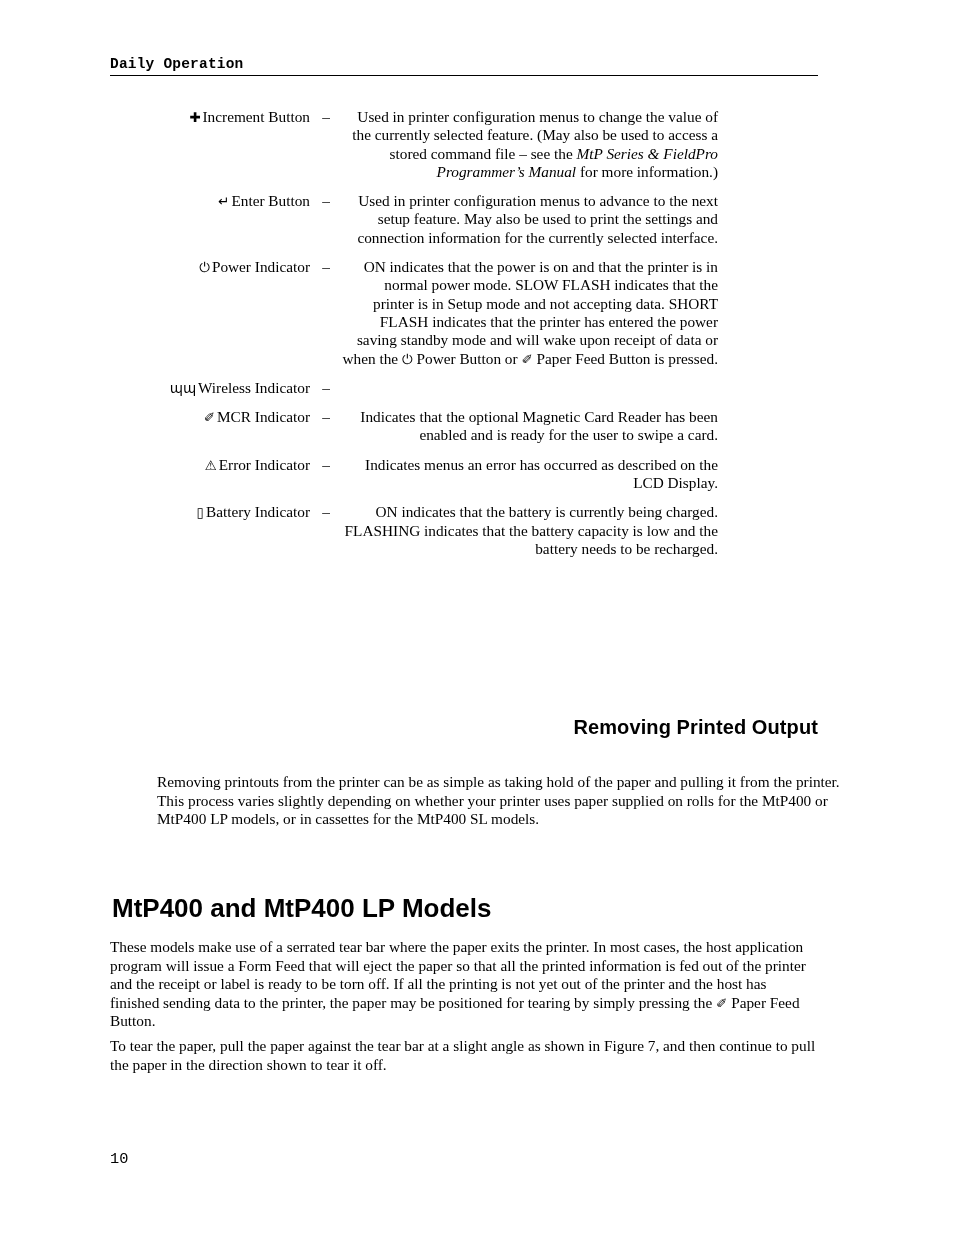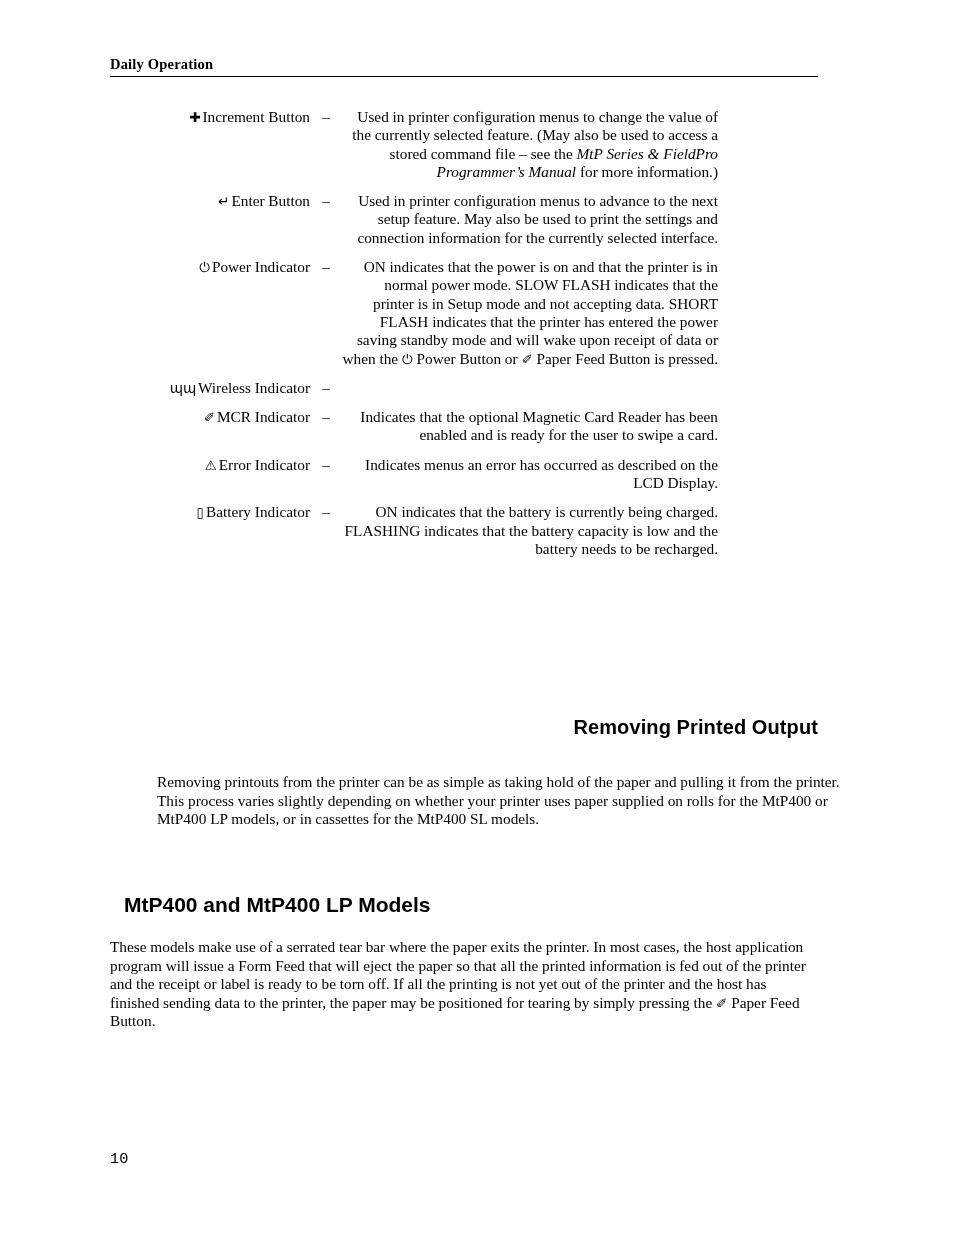--- a/index.html
+++ b/index.html
@@ -18,21 +18,21 @@
   }
 
   
   .header {
     position: absolute;
     left: 110px;
     top: 56px;
     width: 708px;
   }
   .header-title {
-    font-family: Liberation Serif, serif;
+    font-family: Liberation Mono, monospace;
     font-weight: bold;
     font-size: 14.5px;
     letter-spacing: 0.2px;
     padding-bottom: 3px;
   }
   .header-rule {
     border-bottom: 1.6px solid #000;
     width: 708px;
   }
 
@@ -97,26 +97,26 @@
     left: 110px;
     width: 708px;
     font-size: 15.3px;
     line-height: 18.5px;
     text-align: left;
   }
   #p-intro { top: 773px; margin-left: 47px; }
 
   .h2 {
     position: absolute;
-    left: 124px;
+    left: 112px;
     top: 893px;
     width: 708px;
     font-family: "Liberation Sans", sans-serif;
     font-weight: bold;
-    font-size: 21px;
+    font-size: 26px;
   }
 
   #p-models { top: 938px; }
   #p-tear   { top: 1037px; }
 
   .pagenum {
     position: absolute;
     left: 110px;
     top: 1150px;
     font-size: 15.3px;
@@ -171,16 +171,17 @@
     </div>
 
   <div class="h1">Removing Printed Output</div>
 
   <div class="body-p" id="p-intro">Removing printouts from the printer can be as simple as taking hold of the paper and pulling it from the printer.  This process varies slightly depending on whether your printer uses paper supplied on rolls for the MtP400 or MtP400 LP models, or in cassettes for the MtP400 SL models.</div>
 
   <div class="h2">MtP400 and MtP400 LP Models</div>
 
   <div class="body-p" id="p-models">These models make use of a serrated tear bar where the paper exits the printer.  In most cases, the host application program will issue a Form Feed that will eject the paper so that all the printed information is fed out of the printer and the receipt or label is ready to be torn off.  If all the printing is not yet out of the printer and the host has finished sending data to the printer, the paper may be positioned for tearing by simply pressing the <span class="inline-gly">✐</span> Paper Feed Button.</div>
 
+  <div class="body-p" id="p-tear">To tear the paper, pull the paper against the tear bar at a slight angle as shown in Figure 7, and then continue to pull the paper in the direction shown to tear it off.</div>
 
   <div class="pagenum">10</div>
 
 </div>
 
 </body></html>

